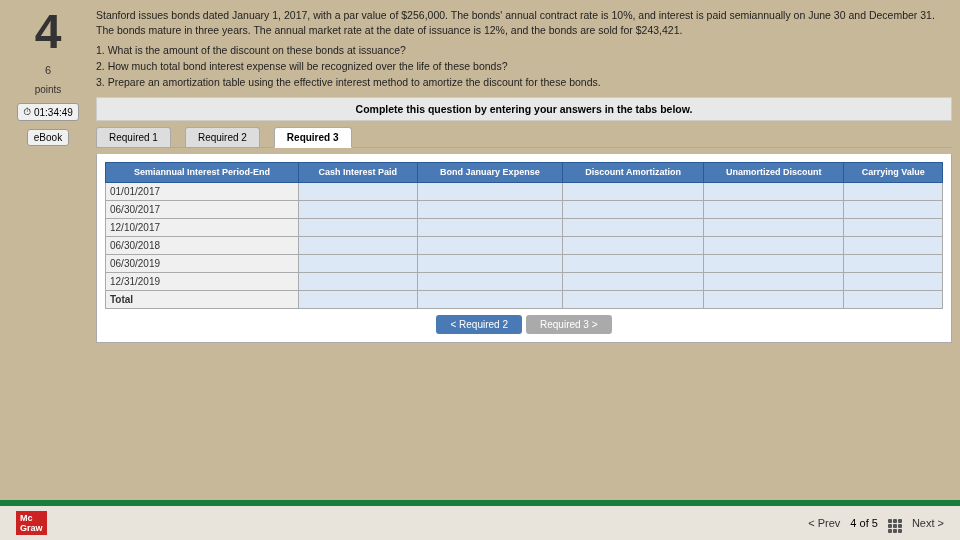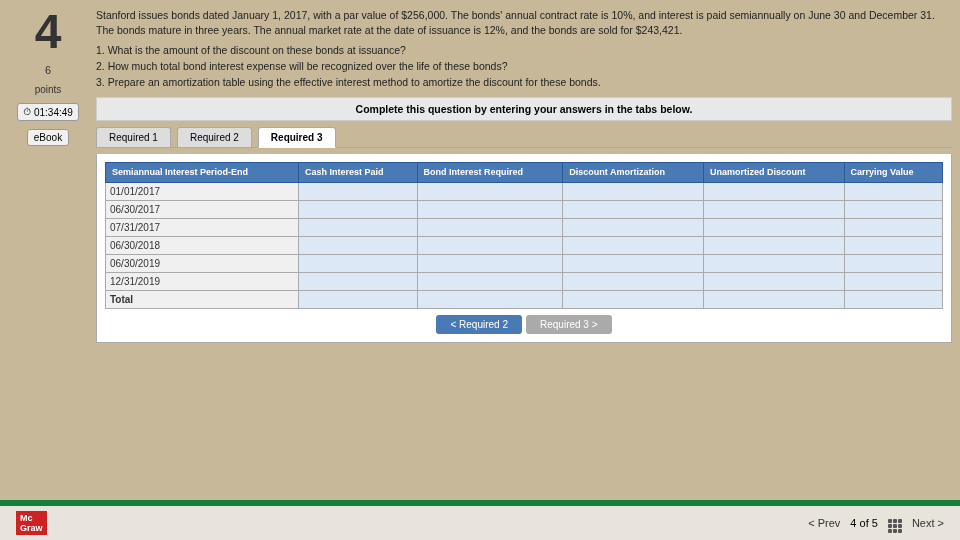--- a/index.html
+++ b/index.html
@@ -78,21 +78,21 @@
     .instruction-bar {
       background: #e8e8e8;
       border: 1px solid #ccc;
       padding: 5px 8px;
       font-size: 10.5px;
       font-weight: bold;
       text-align: center;
     }
     .tabs-row {
       display: flex;
-      gap: 4px;
+      gap: 12px;
       border-bottom: 1px solid #aaa;
     }
     .tab {
       padding: 4px 12px;
       border: 1px solid #aaa;
       border-bottom: none;
       background: #ddd;
       cursor: pointer;
       font-size: 10px;
       border-radius: 3px 3px 0 0;
@@ -119,21 +119,21 @@
     .amort-table {
       width: 100%;
       border-collapse: collapse;
       font-size: 9.5px;
     }
     .amort-table th {
       background: #4a7ab5;
       color: #fff;
       border: 1px solid #2a5a95;
       padding: 4px 6px;
-      text-align: left;
+      text-align: center;
       font-size: 9px;
       line-height: 1.3;
     }
     .amort-table td {
       border: 1px solid #aaa;
       padding: 2px 4px;
       height: 18px;
     }
     .amort-table td.date-col {
       background: #f0f0f0;
@@ -247,21 +247,21 @@
       <div class="tab">Required 2</div>
       <div class="tab active">Required 3</div>
     </div>
 
     <div class="tab-content">
       <table class="amort-table">
         <thead>
           <tr>
             <th>Semiannual Interest Period-End</th>
             <th>Cash Interest Paid</th>
-            <th>Bond Interest Required</th>
+            <th>Bond January Expense</th>
             <th>Discount Amortization</th>
             <th>Unamortized Discount</th>
             <th>Carrying Value</th>
           </tr>
         </thead>
         <tbody id="amort-tbody">
         <tr>
               <td class="date-col">01/01/2017</td>
               <td class="input-col"></td>
               <td class="input-col"></td>
@@ -271,21 +271,21 @@
             </tr>
             <tr>
               <td class="date-col">06/30/2017</td>
               <td class="input-col"></td>
               <td class="input-col"></td>
               <td class="input-col"></td>
               <td class="input-col"></td>
               <td class="input-col"></td>
             </tr>
             <tr>
-              <td class="date-col">07/31/2017</td>
+              <td class="date-col">12/10/2017</td>
               <td class="input-col"></td>
               <td class="input-col"></td>
               <td class="input-col"></td>
               <td class="input-col"></td>
               <td class="input-col"></td>
             </tr>
             <tr>
               <td class="date-col">06/30/2018</td>
               <td class="input-col"></td>
               <td class="input-col"></td>

